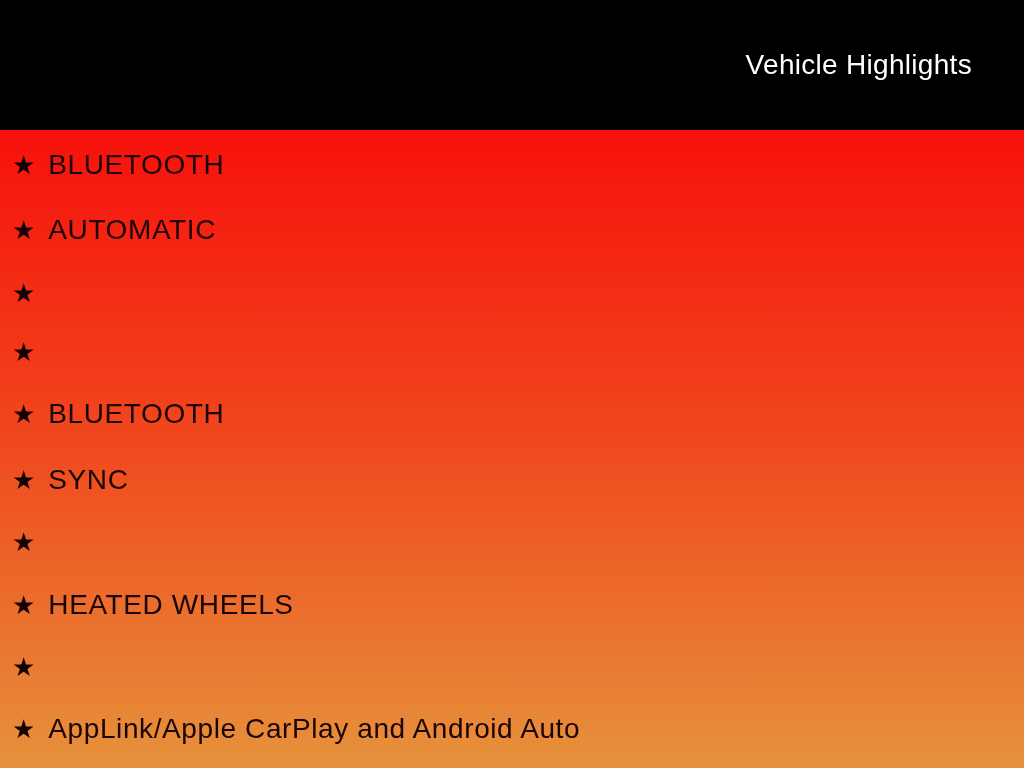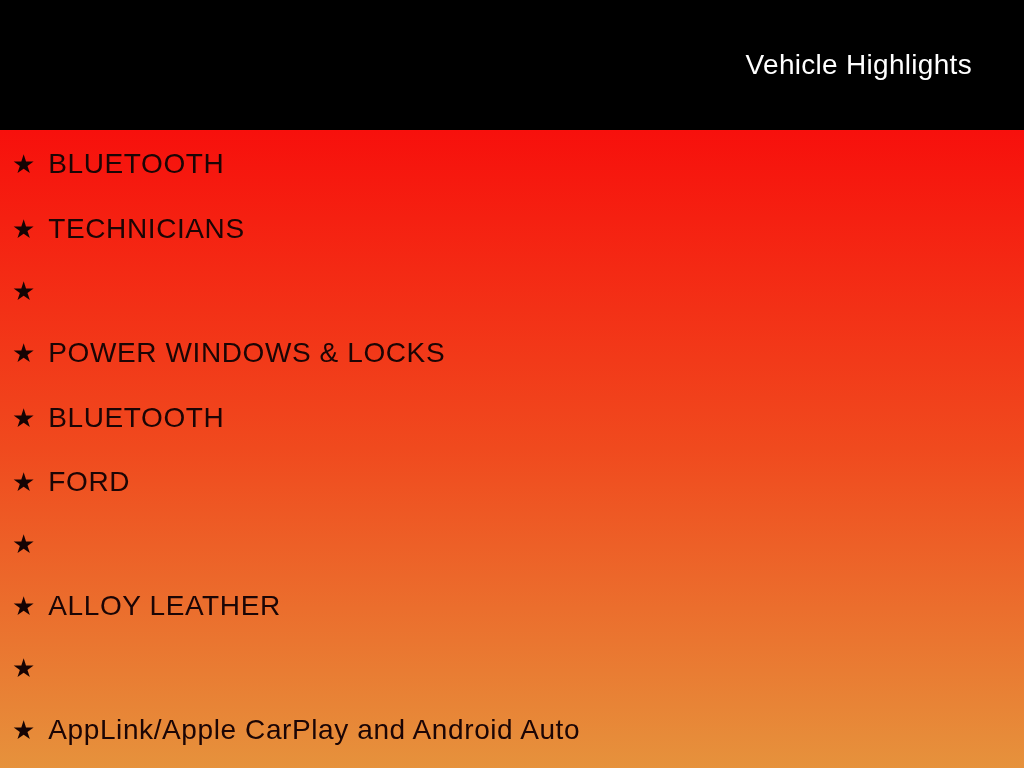--- a/index.html
+++ b/index.html
@@ -69,43 +69,42 @@
   <div class="header">
     <span class="header-title">Vehicle Highlights</span>
   </div>
   <div class="features" id="feature-list">
       <div class="feature-item">
         <span class="star">★</span>
         <span class="feature-text">BLUETOOTH</span>
       </div>
       <div class="feature-item">
         <span class="star">★</span>
-        <span class="feature-text">TECHNICIANS</span>
+        <span class="feature-text">AUTOMATIC</span>
       </div>
       <div class="feature-item">
         <span class="star">★</span>
       </div>
       <div class="feature-item">
         <span class="star">★</span>
-        <span class="feature-text">POWER WINDOWS &amp; LOCKS</span>
       </div>
       <div class="feature-item">
         <span class="star">★</span>
         <span class="feature-text">BLUETOOTH</span>
       </div>
       <div class="feature-item">
         <span class="star">★</span>
-        <span class="feature-text">FORD</span>
+        <span class="feature-text">SYNC</span>
       </div>
       <div class="feature-item">
         <span class="star">★</span>
       </div>
       <div class="feature-item">
         <span class="star">★</span>
-        <span class="feature-text">ALLOY LEATHER</span>
+        <span class="feature-text">HEATED WHEELS</span>
       </div>
       <div class="feature-item">
         <span class="star">★</span>
       </div>
       <div class="feature-item">
         <span class="star">★</span>
         <span class="feature-text">AppLink/Apple CarPlay and Android Auto</span>
       </div>
     </div>
 </div>

